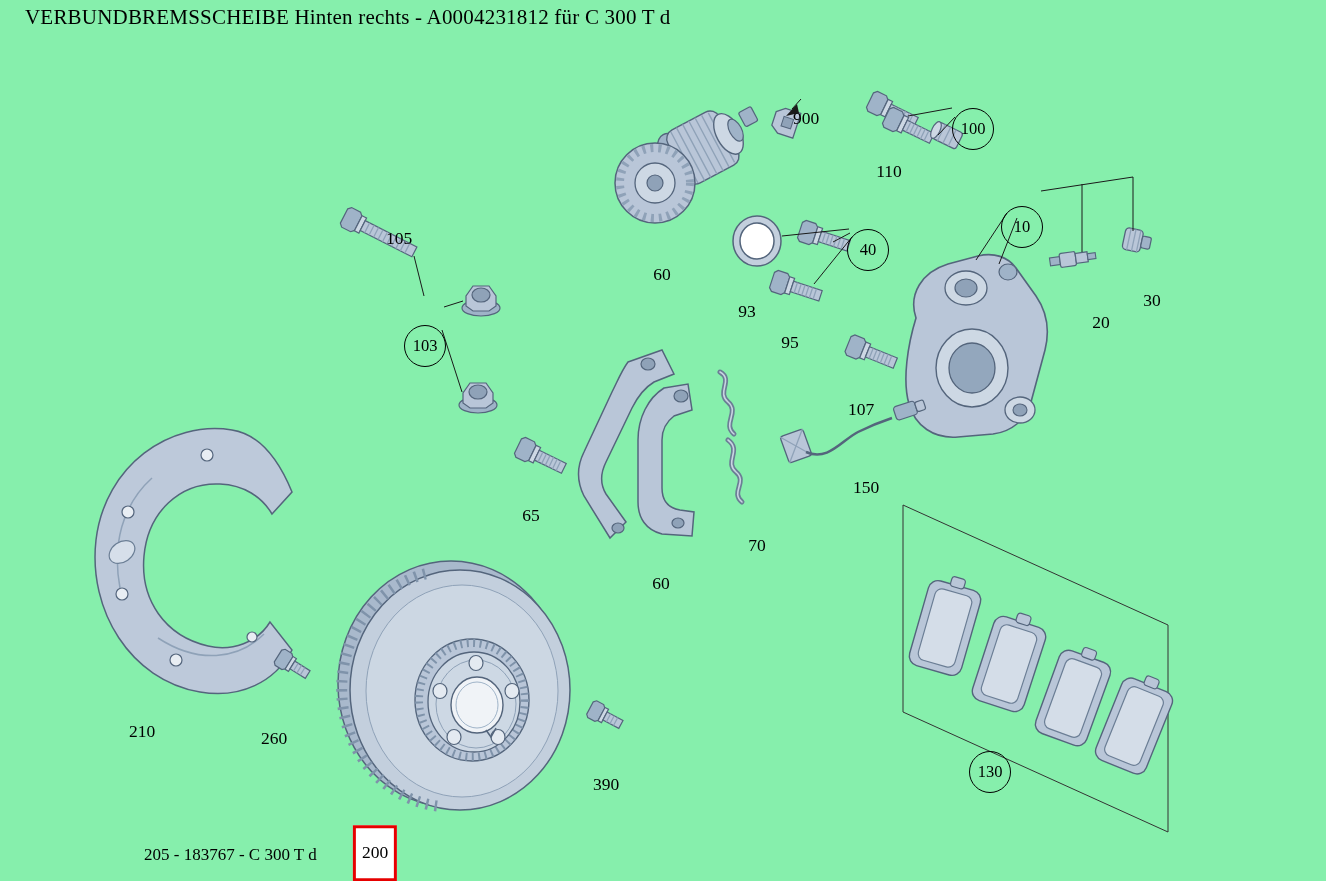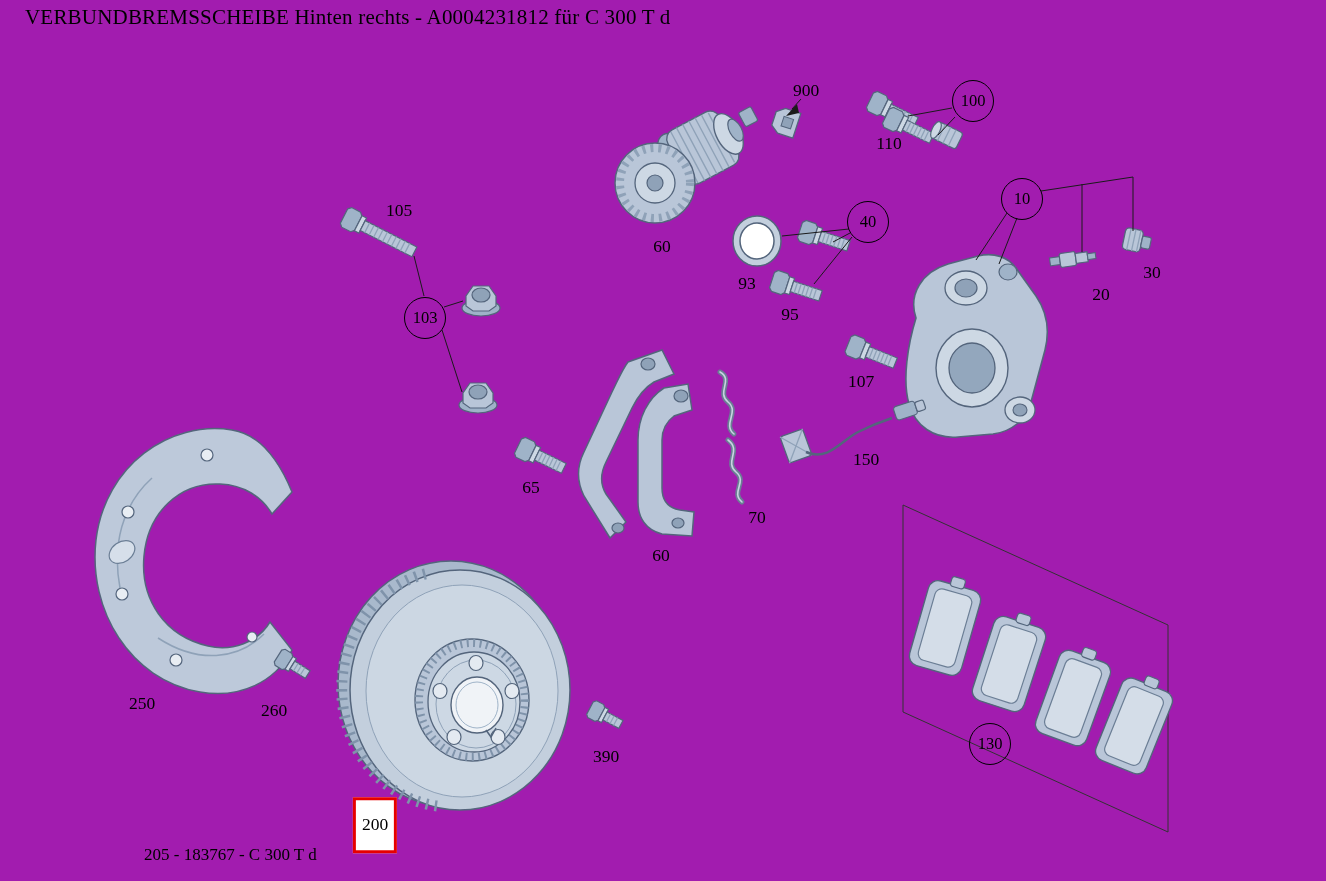--- a/index.html
+++ b/index.html
@@ -1,22 +1,22 @@
 <!DOCTYPE html>
 <html><head>
 <meta charset="utf-8">
 <style>
   * { margin:0; padding:0; box-sizing:border-box; }
   html,body { background:#ffffff; }
   body { font-family:"Liberation Serif", serif; color:#000; }
-  .stage { position:relative; width:1326px; height:881px; background:#a21caf; overflow:hidden; }
+  .stage { position:relative; width:1326px; height:881px; background:#86efac; overflow:hidden; }
   svg.canvas { position:absolute; left:0; top:0; }
   .title { position:absolute; left:25px; top:5px; font-size:21px; letter-spacing:0.2px; white-space:nowrap; }
   .footer { position:absolute; left:144px; top:845px; font-size:17px; white-space:nowrap; }
-  .lbl { position:absolute; transform:translate(-50%,-50%); font-size:17.5px; white-space:nowrap; line-height:1; }
+  .lbl { position:absolute; transform:translate(-50%,-50%); font-size:17.5px; white-space:nowrap; line-height:1;margin-top:28px; }
   .circ { width:42px; height:42px; border:1.4px solid #000; border-radius:50%;
           display:flex; align-items:center; justify-content:center; font-size:16.5px; background:transparent;text-align:center; }
   .box200 { border:3.5px solid #e60000; padding:16px 6px; background:#fff; font-size:17.5px; }
 </style>
 </head>
 <body>
 
 <div class="stage">
 
   <svg class="canvas" width="1326" height="881" viewBox="0 0 1326 881">
@@ -218,21 +218,21 @@
   <div class="lbl" style="left:1101px;top:295px">20</div>
   <div class="lbl" style="left:747px;top:284px">93</div>
   <div class="lbl" style="left:790px;top:315px">95</div>
   <div class="lbl" style="left:662px;top:247px">60</div>
   <div class="lbl" style="left:399px;top:211px">105</div>
   <div class="lbl" style="left:861px;top:382px">107</div>
   <div class="lbl" style="left:866px;top:460px">150</div>
   <div class="lbl" style="left:531px;top:488px">65</div>
   <div class="lbl" style="left:661px;top:556px">60</div>
   <div class="lbl" style="left:757px;top:518px">70</div>
-  <div class="lbl" style="left:142px;top:704px">250</div>
+  <div class="lbl" style="left:142px;top:704px">210</div>
   <div class="lbl" style="left:274px;top:711px">260</div>
   <div class="lbl" style="left:606px;top:757px">390</div>
 
   <div class="lbl circ" style="left:973px;top:101px">100</div>
   <div class="lbl circ" style="left:1022px;top:199px">10</div>
   <div class="lbl circ" style="left:868px;top:222px">40</div>
   <div class="lbl circ" style="left:425px;top:318px">103</div>
   <div class="lbl circ" style="left:990px;top:744px">130</div>
 
   <div class="lbl box200" style="left:375px;top:825px">200</div>

